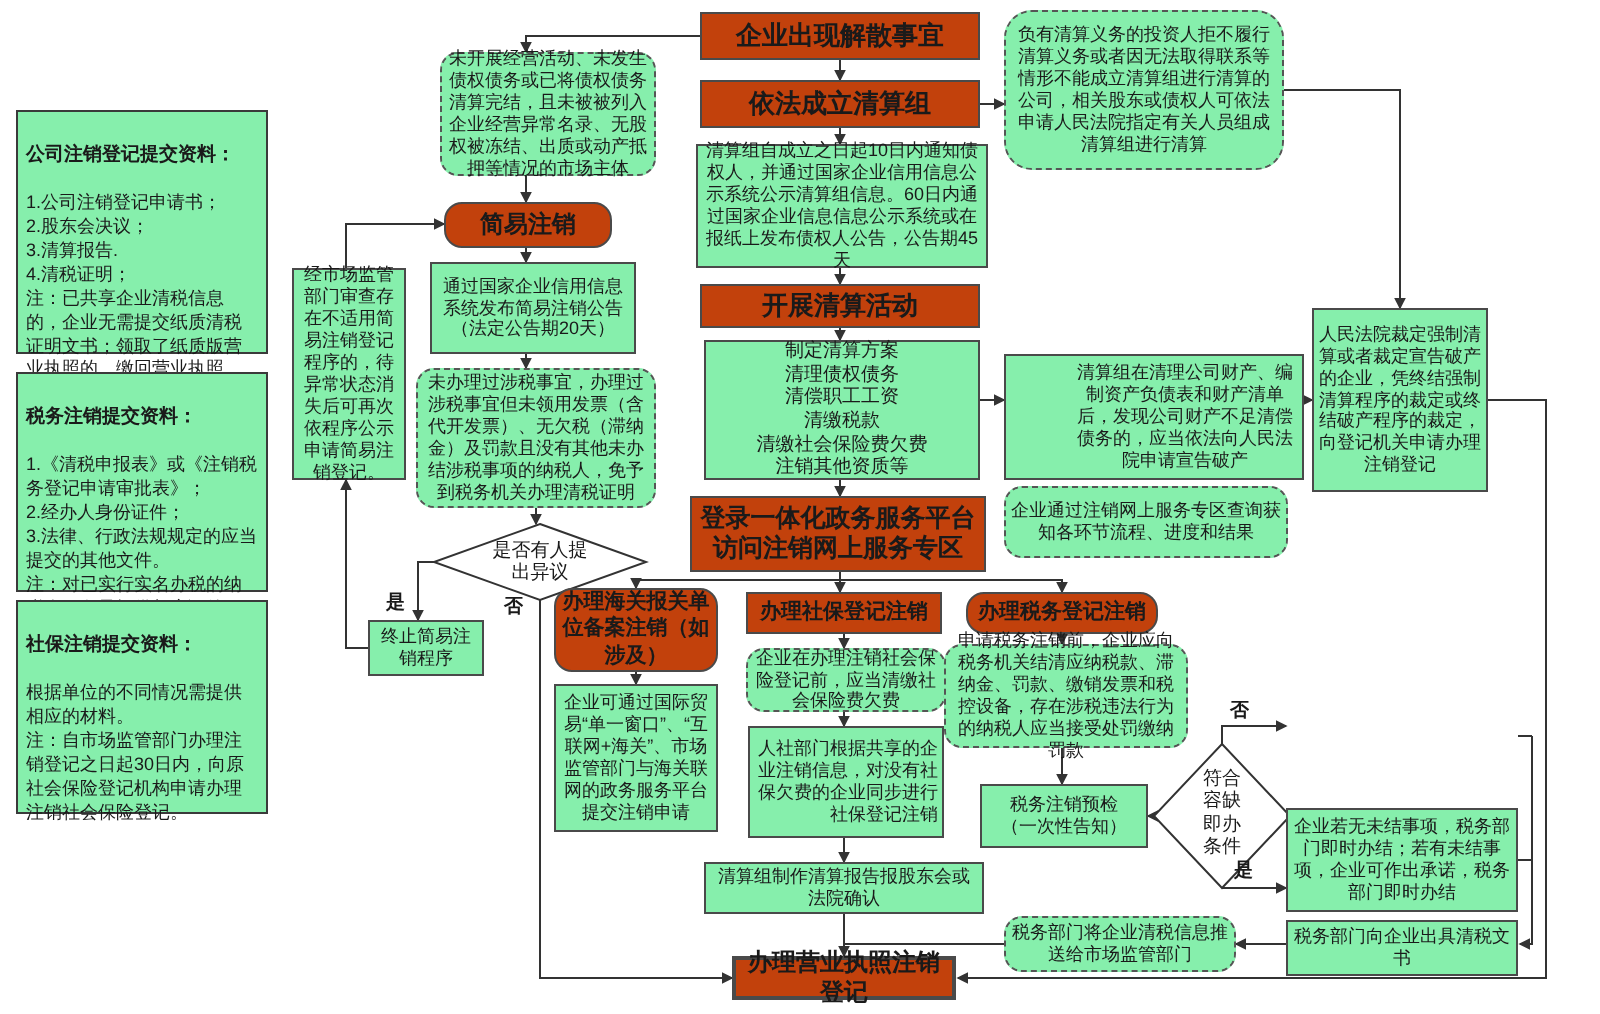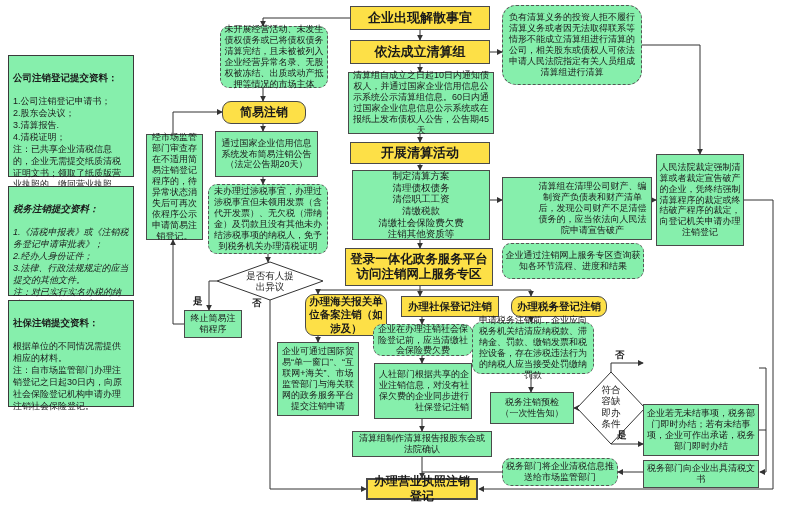--- a/index.html
+++ b/index.html
@@ -6,26 +6,26 @@
   #stage{
     position:relative;width:800px;height:507px;background:#fff;overflow:hidden;
     font-family:"Liberation Sans",sans-serif;color:#1a1a1a;
   }
   #wires{position:absolute;left:0;top:0;width:800px;height:507px;}
   .box{
     position:absolute;border:1px solid #4a4a4a;background:#86efac;box-sizing:border-box;
     display:flex;align-items:center;justify-content:center;text-align:center;
     font-size:9px;line-height:1.22;padding:1px 2px;white-space:pre-line;
   }
-  .gray{background:#fde047;}
+  .gray{background:#c2410c;}
   .dashed{border:1px dashed #555;border-radius:9px;}
   .round{border-radius:9px;}
   .hdr{font-weight:bold;font-size:13px;}
   .hdr2{font-weight:bold;font-size:12px;}
-  .hdr3{font-weight:bold;font-size:10.5px;line-height:1.3;margin-left:28px;}
+  .hdr3{font-weight:bold;font-size:10.5px;line-height:1.3;}
   .thick{border-width:2px;}
   .info{
     display:block;text-align:left;align-items:flex-start;padding:4px 4px;
     font-size:9px;line-height:1.32;border-color:#3a3a3a;
   }
   .info .t{font-weight:bold;font-size:9.5px;}
   .info .b{white-space:pre-line;}
   .dlabel{position:absolute;font-size:9.5px;line-height:1.2;text-align:center;}
   .branch{position:absolute;font-size:9.5px;font-weight:bold;}
 </style>
@@ -93,21 +93,21 @@
   </svg>
 
   <div class="box info" style="left:8px;top:55px;width:126px;height:122px;">
     <div class="t">公司注销登记提交资料：</div>
     <div class="b">1.公司注销登记申请书；
 2.股东会决议；
 3.清算报告.
 4.清税证明；
 注：已共享企业清税信息的，企业无需提交纸质清税证明文书；领取了纸质版营业执照的，缴回营业执照正、副本。</div>
   </div>
-  <div class="box info" style="left:8px;top:186px;width:126px;height:110px;font-style:italic;">
+  <div class="box info" style="left:8px;top:186px;width:126px;height:110px;">
     <div class="t">税务注销提交资料：</div>
     <div class="b">1.《清税申报表》或《注销税务登记申请审批表》；
 2.经办人身份证件；
 3.法律、行政法规规定的应当提交的其他文件。
 注：对已实行实名办税的纳税人，免予提供相应证件、资料或复印件。</div>
   </div>
   <div class="box info" style="left:8px;top:300px;width:126px;height:107px;">
     <div class="t">社保注销提交资料：</div>
     <div class="b">根据单位的不同情况需提供相应的材料。
 注：自市场监管部门办理注销登记之日起30日内，向原社会保险登记机构申请办理注销社会保险登记。</div>

